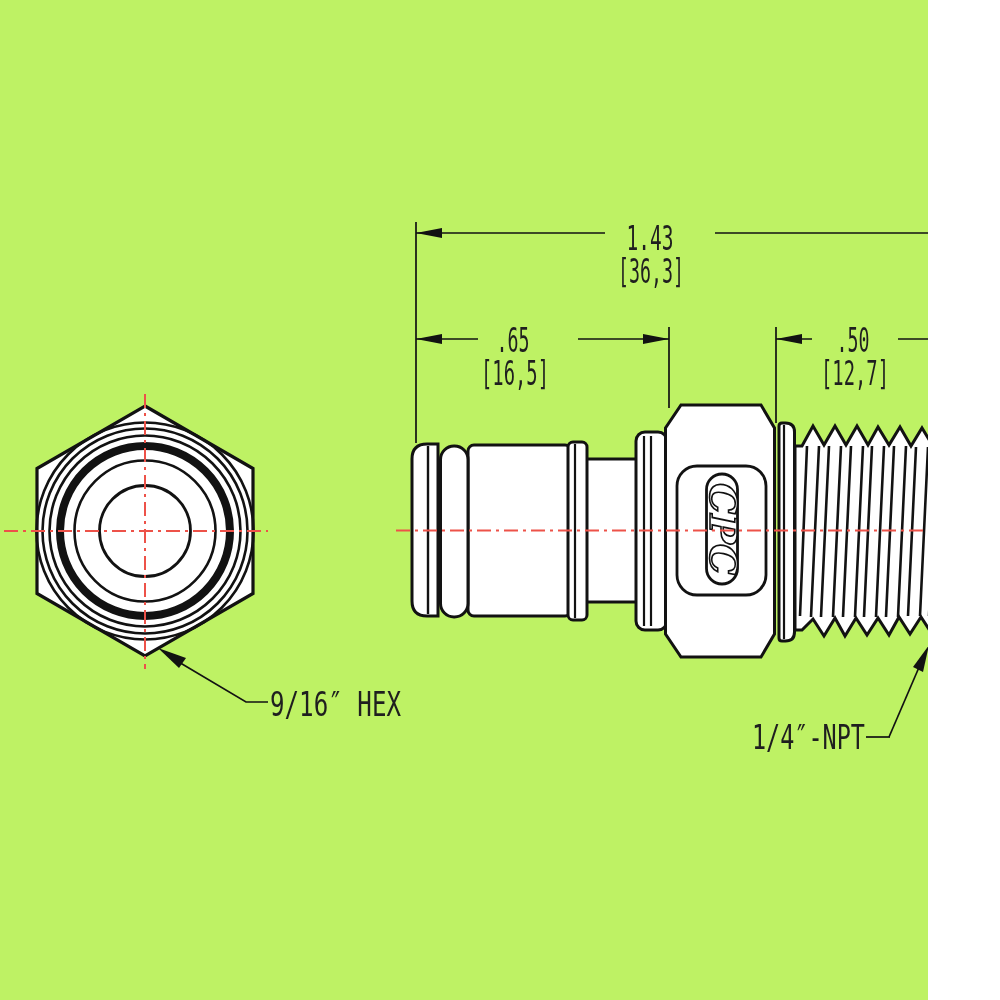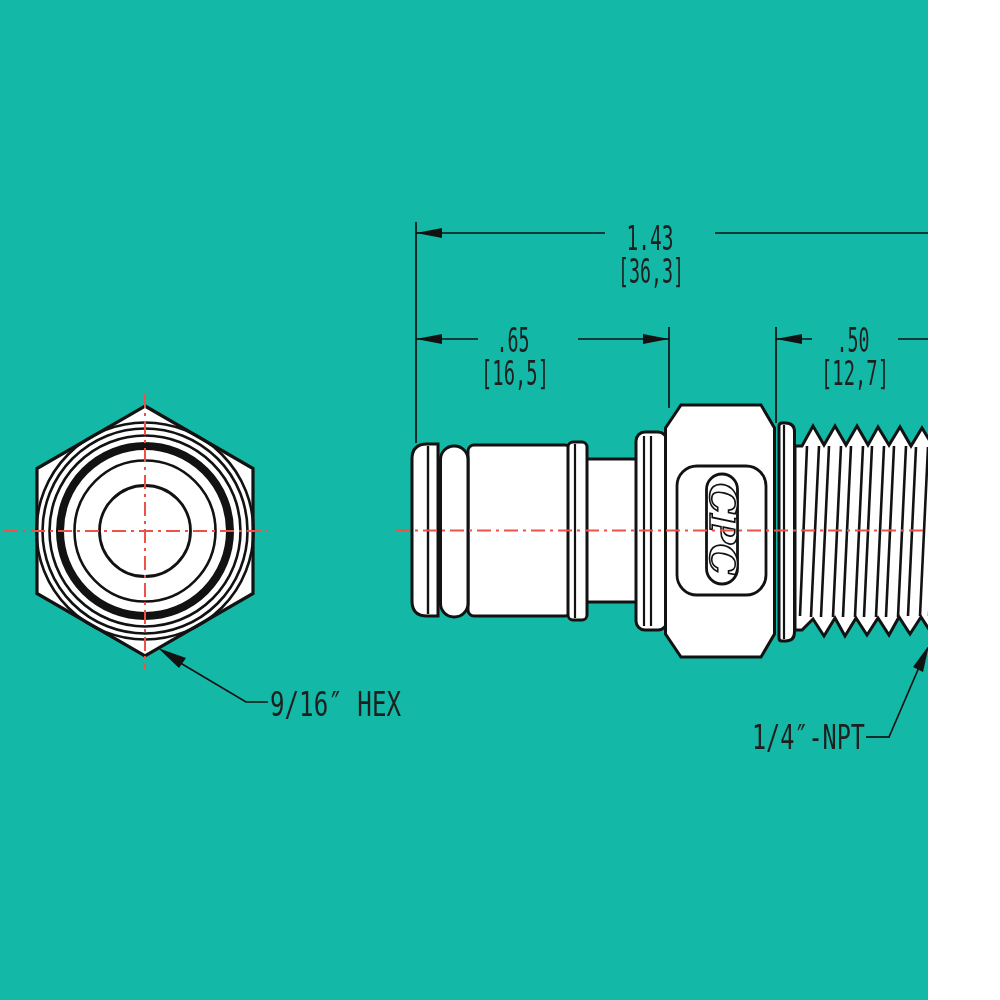--- a/index.html
+++ b/index.html
@@ -1,16 +1,16 @@
 <!DOCTYPE html>
 <html><head>
 <meta charset="utf-8">
 <style>
   html,body{margin:0;padding:0;background:#ffffff;}
-  .stage{width:928px;height:1000px;position:relative;background:#14b8a6;overflow:hidden;}
+  .stage{width:928px;height:1000px;position:relative;background:#bef264;overflow:hidden;}
   svg{display:block;}
   .t{font-family:"DejaVu Sans Mono","Liberation Mono",monospace;fill:#1f1f1f;}
   .dim{font-size:33px;}
   .lbl{font-size:33px;}
   .logo-t{font-family:"DejaVu Serif","Liberation Serif",serif;font-style:italic;font-size:37px;font-weight:bold;}
   .outline{fill:#ffffff;stroke:#121212;stroke-width:3;}
   .thin{stroke:#121212;stroke-width:1.7;fill:none;}
   .arrow{fill:#121212;stroke:none;}
 </style>
 </head>

